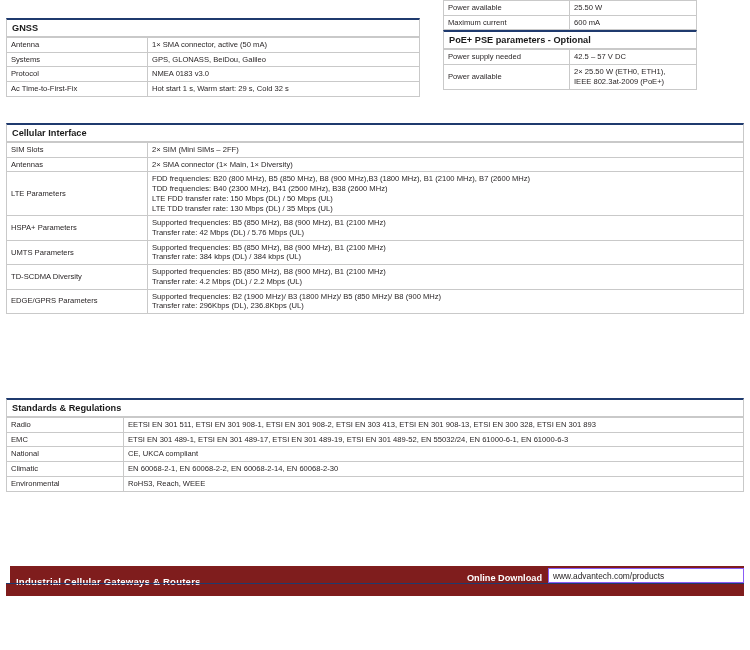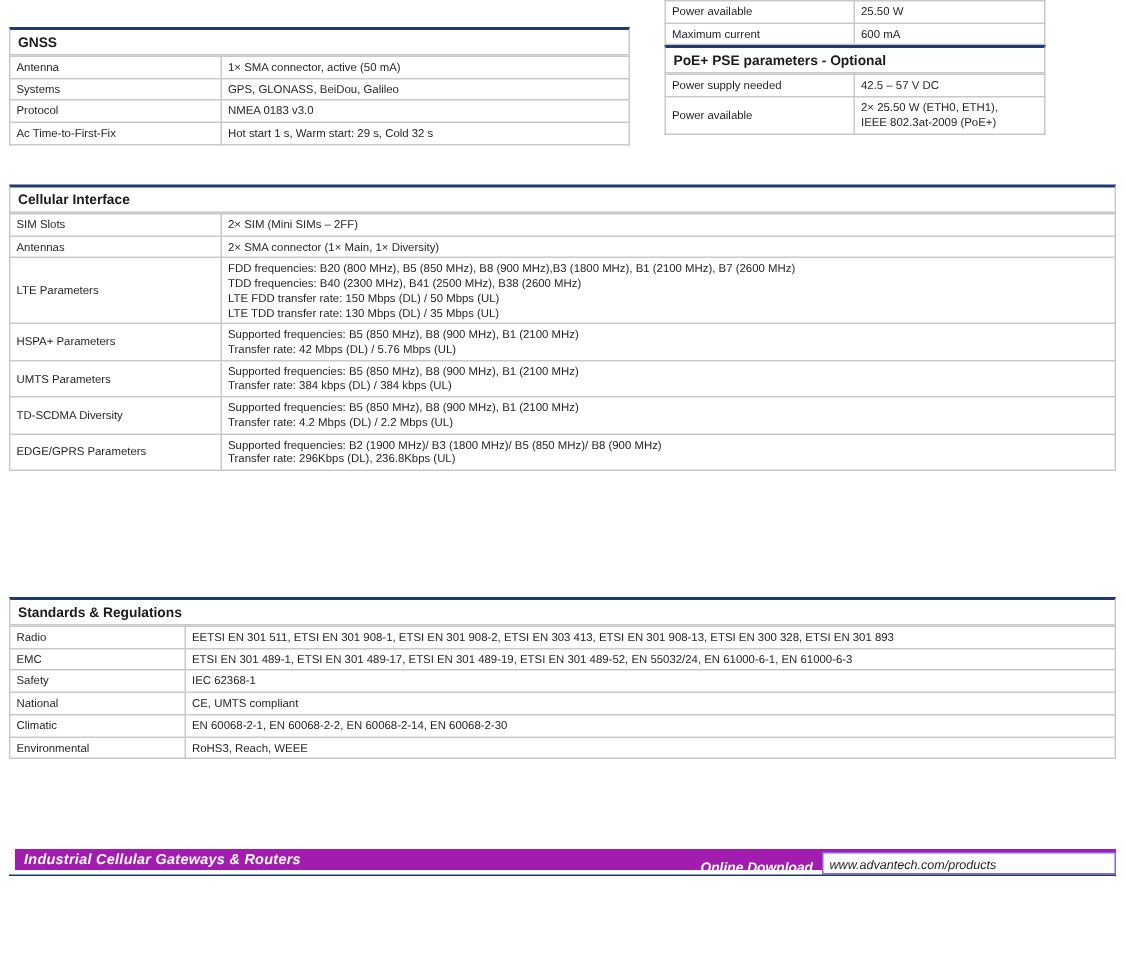--- a/index.html
+++ b/index.html
@@ -93,25 +93,24 @@
   #footer {
     position: absolute;
     left: 6px;
     top: 566px;
     width: 738px;
     height: 22px;
   }
   .footer-bar {
     position: relative;
     width: 100%;
-    height: 14px;
-    background: #a21caf;
+    height: 30px;
+    background: #7f1d1d;
     display: flex;
     align-items: center;
-    font-style: italic;
   }
   .footer-title {
     color: #ffffff;
     font-weight: bold;
     font-size: 9.6px;
     padding-left: 10px;
     letter-spacing: 0.2px;
   }
   .footer-accent {
     position: absolute;
@@ -262,26 +261,22 @@
       <tbody>
           <tr>
         <td class="label">Radio</td>
         <td>EETSI EN 301 511, ETSI EN 301 908-1, ETSI EN 301 908-2, ETSI EN 303 413, ETSI EN 301 908-13, ETSI EN 300 328, ETSI EN 301 893</td>
       </tr>
       <tr>
         <td class="label">EMC</td>
         <td>ETSI EN 301 489-1, ETSI EN 301 489-17, ETSI EN 301 489-19, ETSI EN 301 489-52, EN 55032/24, EN 61000-6-1, EN 61000-6-3</td>
       </tr>
       <tr>
-        <td class="label">Safety</td>
-        <td>IEC 62368-1</td>
-      </tr>
-      <tr>
         <td class="label">National</td>
-        <td>CE, UMTS compliant</td>
+        <td>CE, UKCA compliant</td>
       </tr>
       <tr>
         <td class="label">Climatic</td>
         <td>EN 60068-2-1, EN 60068-2-2, EN 60068-2-14, EN 60068-2-30</td>
       </tr>
       <tr>
         <td class="label">Environmental</td>
         <td>RoHS3, Reach, WEEE</td>
       </tr>
     </tbody>

